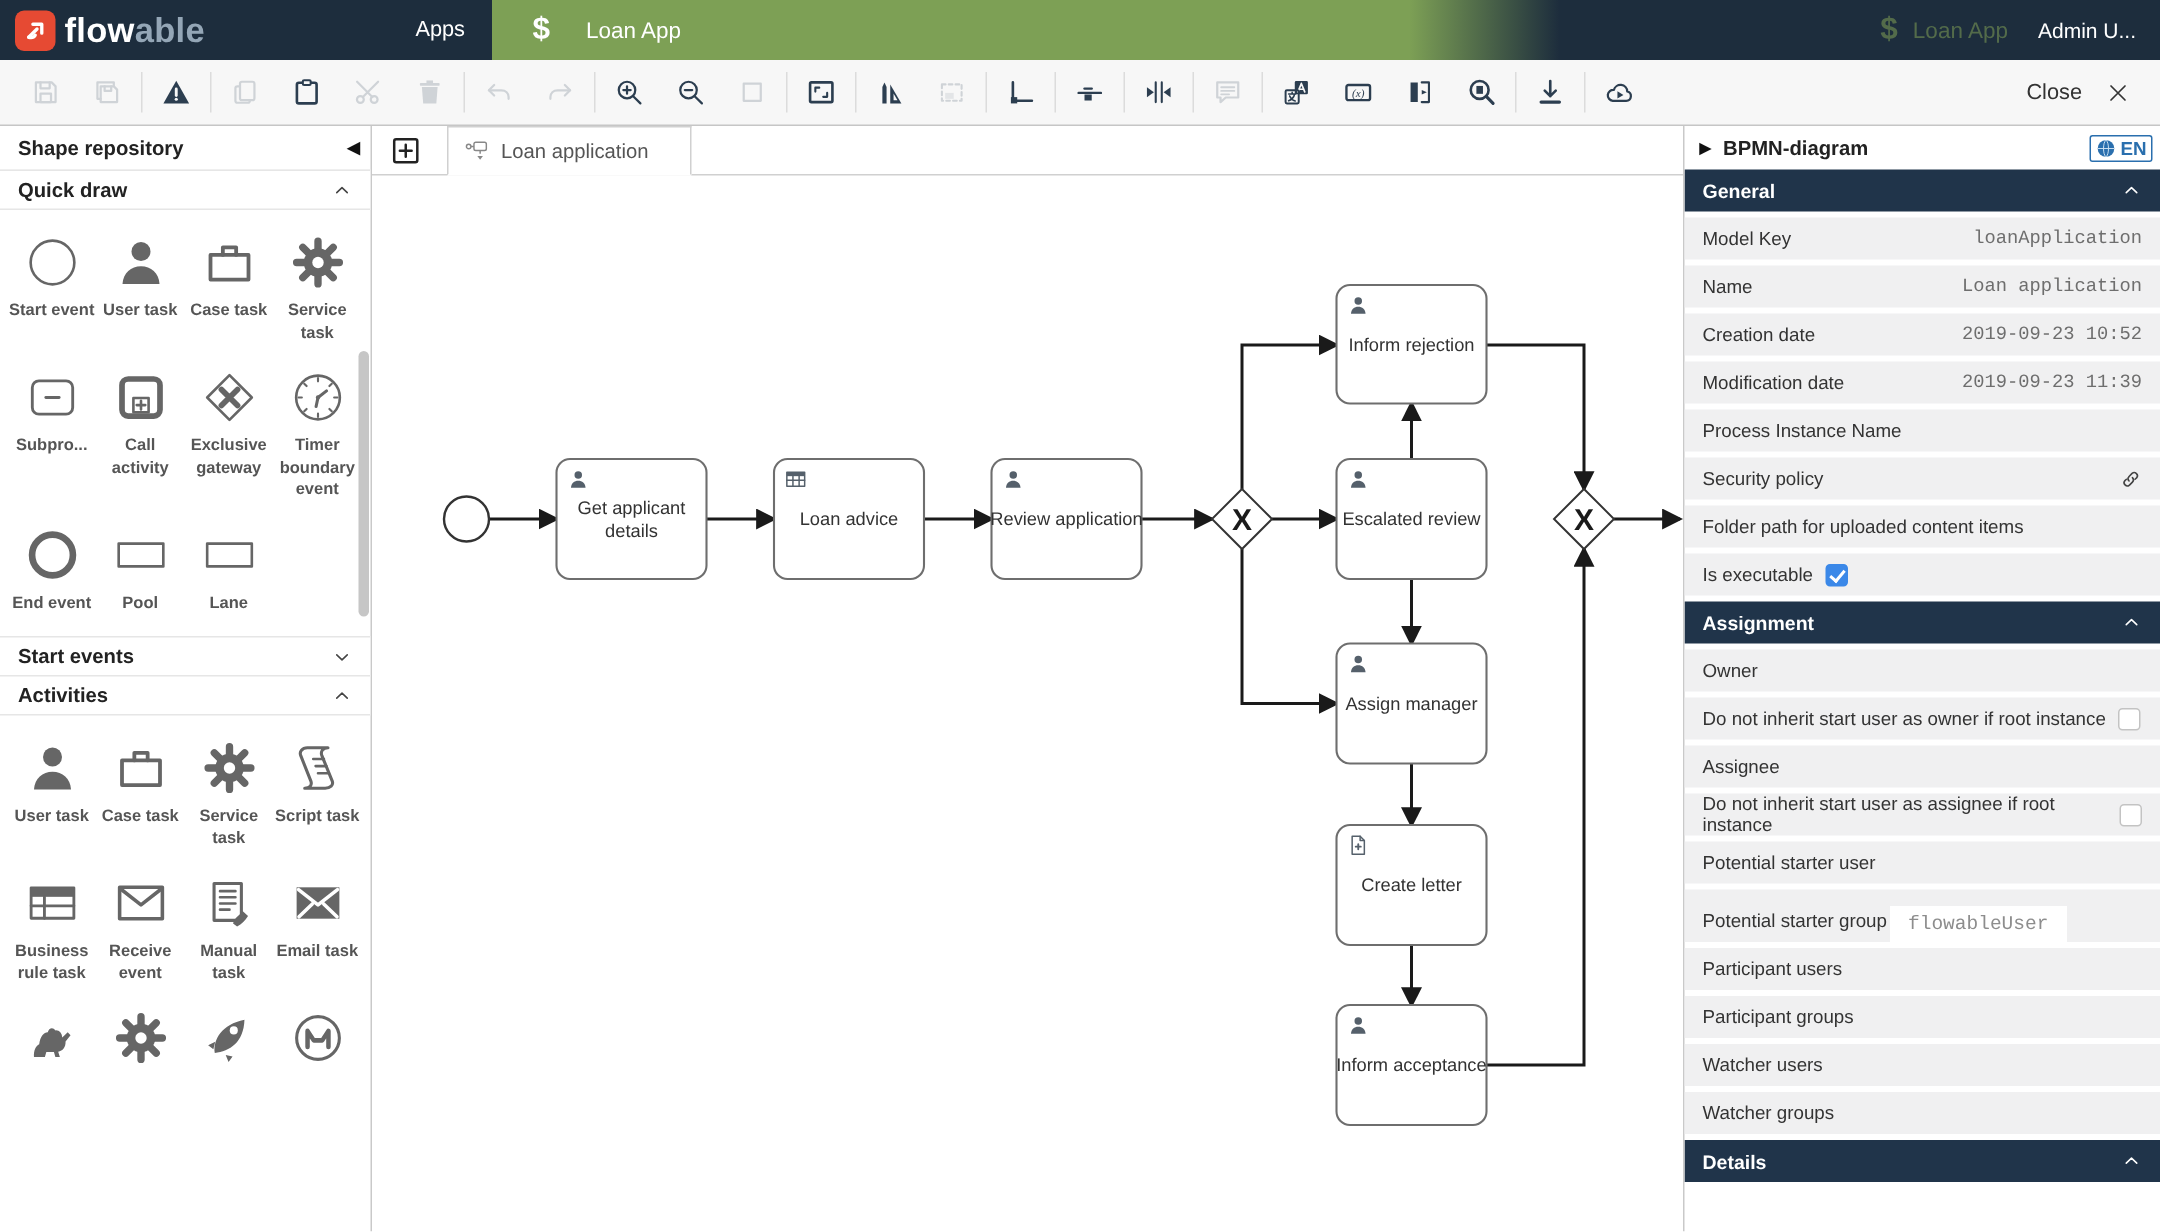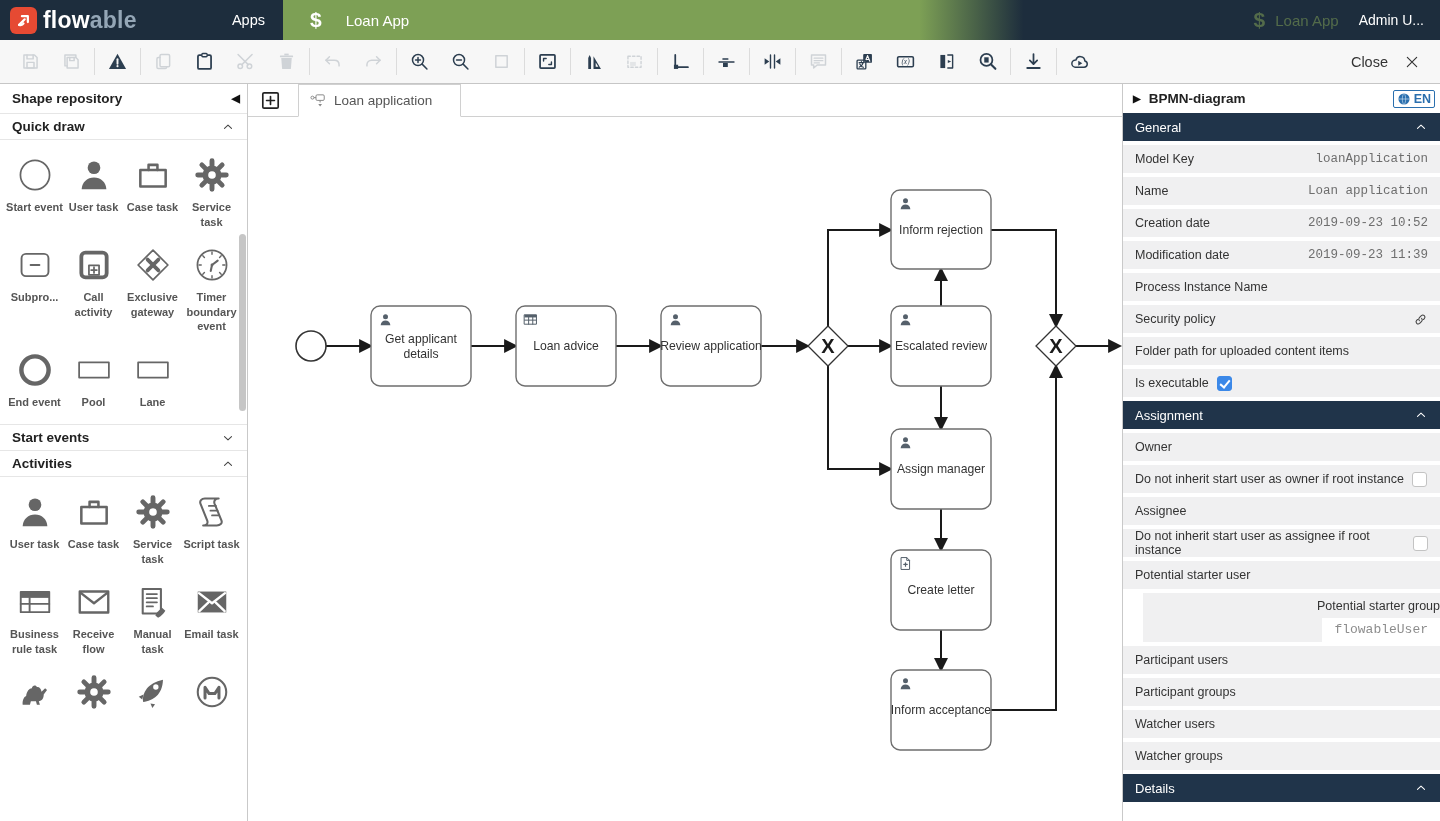--- a/index.html
+++ b/index.html
@@ -1,20 +1,20 @@
 <!DOCTYPE html>
 <html><head>
 <meta charset="utf-8">
 <style>
   * { margin:0; padding:0; box-sizing:border-box; }
   html,body { width:1440px; height:821px; overflow:hidden; font-family:"Liberation Sans",sans-serif; background:#fff; }
 
   
   .topnav { height:40px; display:flex; background:#1d2d3d; color:#fff; }
-  .nav-left { width:283px; display:flex; align-items:center; justify-content:space-between; padding:0 18px 0 10px; background:#1d2d3d; }
+  .nav-left { width:328px; display:flex; align-items:center; justify-content:space-between; padding:0 18px 0 10px; background:#1d2d3d; }
   .logo { display:flex; align-items:center; gap:6px; cursor:pointer; }
   .logo-mark { width:27px; height:27px; background:#e64a33; border-radius:6px; display:flex; align-items:center; justify-content:center; }
   .logo-mark svg { width:19px; height:19px; }
   .logo-text { font-size:23px; font-weight:bold; letter-spacing:.2px; }
   .logo-able { color:#94a6b6; }
   .nav-apps { font-size:14.5px; cursor:pointer; }
   .nav-main { flex:1; display:flex; align-items:center; padding-left:27px;
     background:linear-gradient(90deg,#7da055 0%,#7da055 55%,#1d2d3d 64%,#1d2d3d 100%); }
   .dollar { font-size:21px; font-weight:bold; margin-right:24px; }
   .app-title { font-size:15px; }
@@ -65,31 +65,31 @@
   .tab svg { width:18px; height:18px; color:#888; }
   .canvas-body { height:704px; position:relative; }
   #diagram { width:100%; height:100%; display:block; }
 
   
   .panel { width:318px; border-left:1px solid #c9c9c9; background:#fff; overflow:hidden; flex:none; }
   .panel-header { height:29px; display:flex; align-items:center; gap:8px; padding:0 5px 0 10px; font-size:13.5px; font-weight:bold; color:#222; }
   .panel-tri { font-size:10px; color:#111; }
   .lang-badge { margin-left:auto; display:flex; gap:3px; border:1.5px solid #2a6fae; border-radius:2px; padding:1px 3px; color:#2a6fae; font-weight:bold; font-size:12.5px; cursor:pointer; background:#fff; }
   .lang-badge svg { width:14px; height:14px; }
-  .psec-header { background:#20344a; color:#fff; height:28px; display:flex; align-items:center; justify-content:space-between; padding:0 13px 0 12px; font-size:13px; font-weight:normal; margin-bottom:4px; cursor:pointer; }
+  .psec-header { background:#20344a; color:#fff; height:28px; display:flex; align-items:center; justify-content:space-between; padding:0 13px 0 12px; font-size:13px; font-weight:bold; margin-bottom:4px; cursor:pointer; }
   .psec-header svg { width:12px; height:12px; color:#fff; }
   .prow { background:#f0f0f1; margin-bottom:4px; padding:0 12px; display:flex; align-items:center; min-height:28px; font-size:12.5px; color:#333; }
   .prow .val { margin-left:auto; font-family:"Liberation Mono","DejaVu Sans Mono",monospace; font-size:12.5px; color:#6e6e6e; white-space:pre; }
   .prow .ctl { margin-left:auto; display:flex; color:#444; cursor:pointer; }
   .prow .ctl svg { width:15px; height:15px; }
   .cb { width:15px; height:15px; border-radius:3px; display:inline-block; margin-left:8px; position:relative; flex:none; cursor:pointer; }
   .cb.checked { background:#3b88e8; border:1px solid #3b88e8; }
   .cb.checked::after { content:""; position:absolute; left:4.5px; top:1.5px; width:4px; height:8px; border:solid #fff; border-width:0 2px 2px 0; transform:rotate(40deg); }
   .cb.unchecked { background:#fff; border:1px solid #c3c3c3; }
-  .prow.grouped { flex-direction:column; align-items:flex-end; padding:6px 0 0 12px;margin-left:20px; }
+  .prow.grouped { align-items:center; padding:6px 0 0 12px; }
   .prow.grouped .sub { background:#fff; margin:5px 0 0 2px; padding:4px 12px 5px 12px; font-family:"Liberation Mono","DejaVu Sans Mono",monospace; font-size:13px; color:#8d8d8d; }
 </style>
 </head>
 <body>
 
 <div class="topnav">
   <div class="nav-left">
     <div class="logo">
       <span class="logo-mark">
         <svg viewBox="0 0 24 24" fill="none" stroke="#fff" stroke-width="2.8" stroke-linecap="round" stroke-linejoin="round">
@@ -565,21 +565,21 @@
           </div>
           <div class="sb-item">
             <span class="ic">
               <svg viewBox="0 0 24 24">
                 <g fill="none" stroke="currentColor" stroke-width="1.7" stroke-linecap="round" stroke-linejoin="round">
                   <rect x="3" y="5.4" width="18" height="13.2" stroke-width="1.5"></rect>
                   <path d="M3.6 6.2 12 12.8l8.4-6.6" stroke-width="1.5"></path>
                 </g>
               </svg>
             </span>
-            <span class="sb-item-label">Receive flow</span>
+            <span class="sb-item-label">Receive event</span>
           </div>
           <div class="sb-item">
             <span class="ic">
               <svg viewBox="0 0 24 24">
                 <g fill="none" stroke="currentColor" stroke-width="1.7" stroke-linecap="round" stroke-linejoin="round">
                   <rect x="5.5" y="3.8" width="11.5" height="15.5" stroke-width="1.3"></rect>
                   <path d="M8 7h6.5M8 9.6h6.5M8 12.2h6.5M8 14.8h4" stroke-width="1.1"></path>
                   <path d="M13.5 20.6c.8-2.8 2.8-3.2 4-5.2l2.3 2.1c-1.2 2-2.6 3.4-4.6 4.4z" fill="currentColor" stroke="none"></path>
                 </g>
               </svg>

